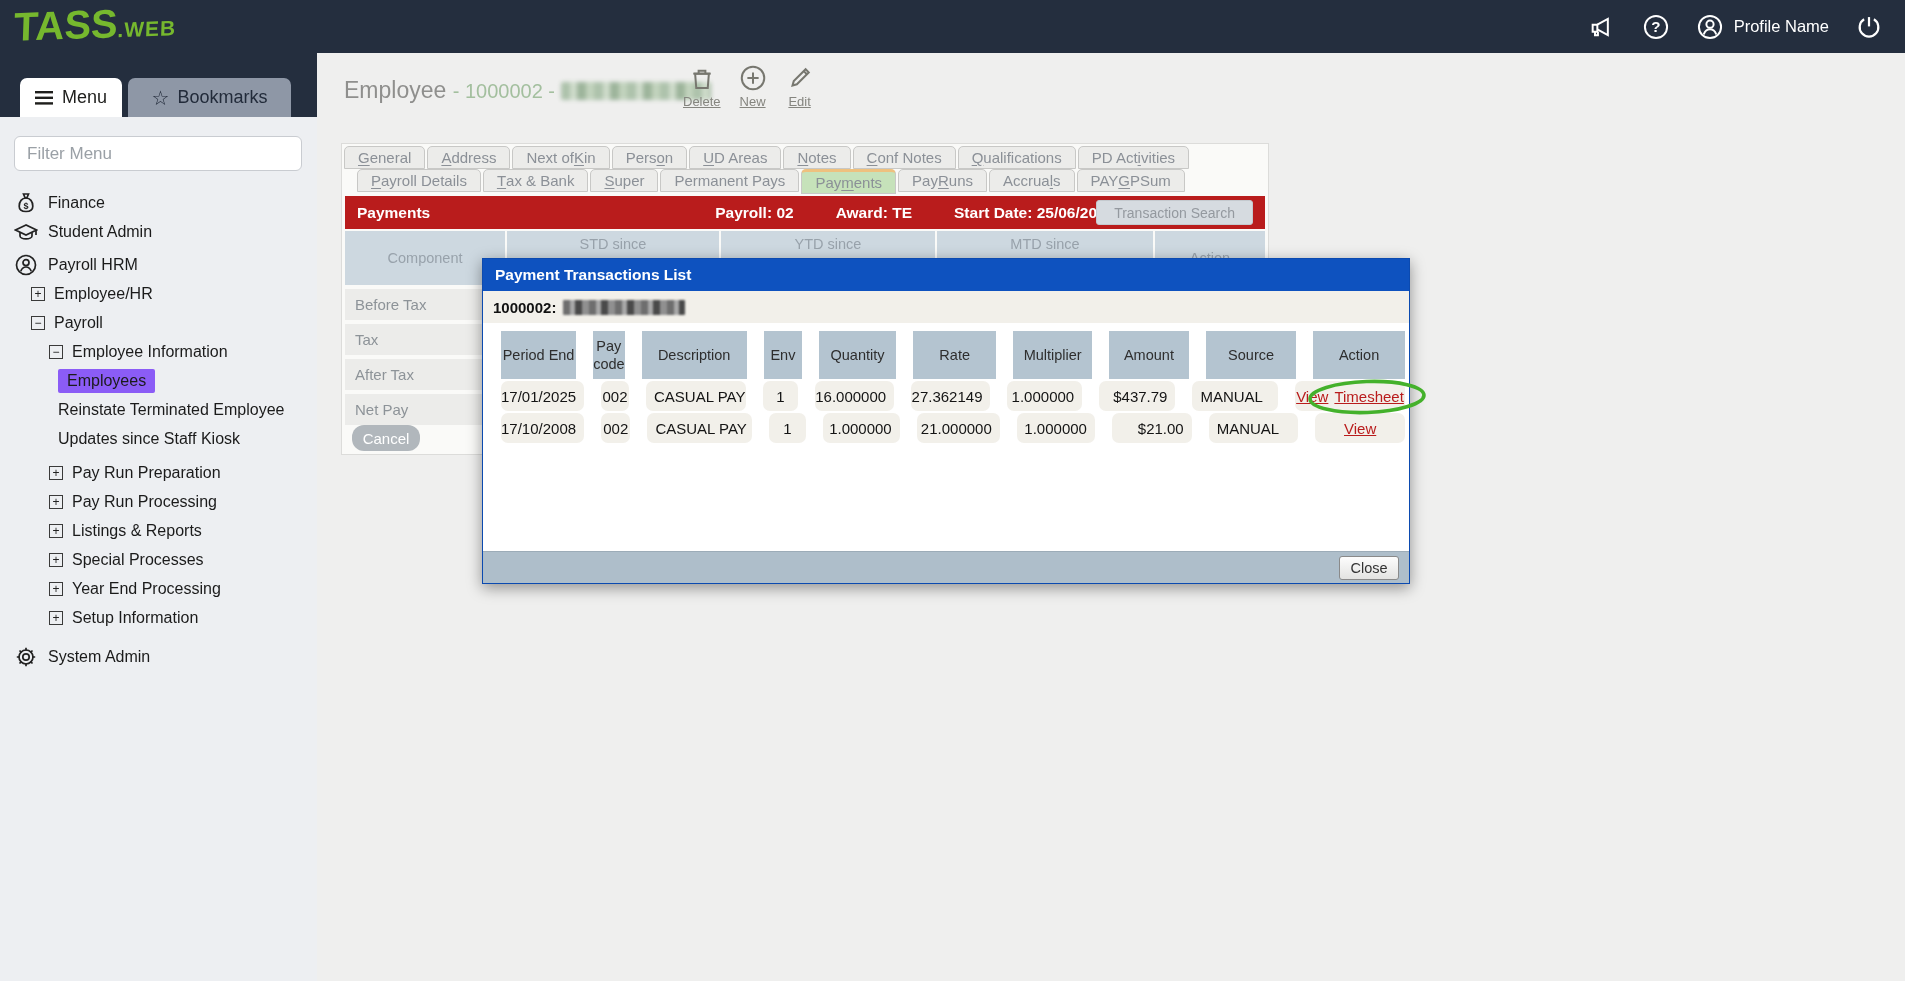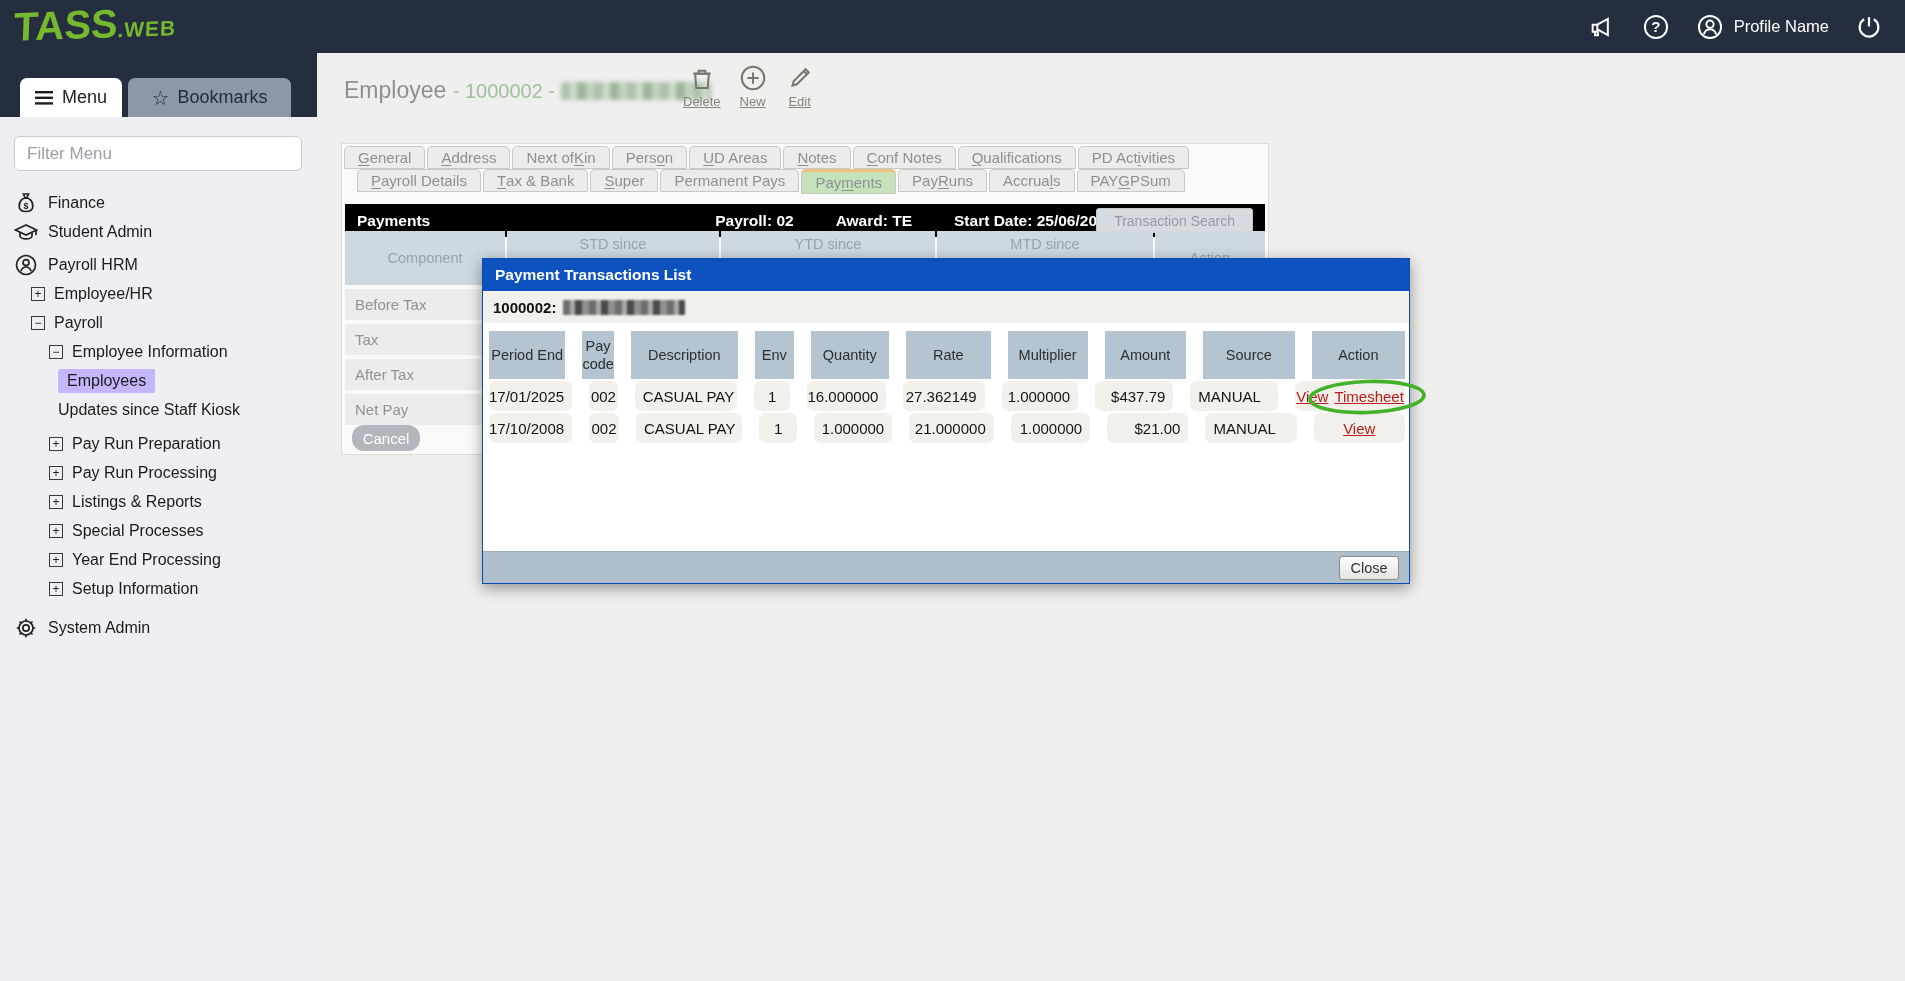--- a/index.html
+++ b/index.html
@@ -25,21 +25,21 @@
   .sidebar { position:absolute; left:0; top:117px; width:317px; height:864px; background:#edeff2; }
   .filter-input { display:block; margin:19px 14px 17px 14px; width:288px; height:35px; border:1px solid #c9ccd1; border-radius:6px; padding:0 12px; font-size:17px; font-family:"Liberation Sans",sans-serif; color:#333; background:#fff; }
   .filter-input::placeholder { color:#9aa0a6; }
   .nav-item { display:flex; align-items:center; height:29px; font-size:16px; color:#1b1b1b; cursor:pointer; white-space:nowrap; }
   .nav-icon { width:24px; height:24px; margin-right:10px; flex:0 0 auto; }
   .expander { width:14px; height:14px; border:1.5px solid #3a3a3a; display:flex; align-items:center; justify-content:center; font-size:12px; line-height:1; color:#222; margin-right:9px; flex:0 0 auto; background:#edeff2; }
   .ind0 { padding-left:14px; }
   .ind1 { padding-left:31px; }
   .ind2 { padding-left:49px; }
   .ind3 { padding-left:58px; }
-  .sel-green { background:#c4b5fd; padding:3px 9px; border-radius:2px; }
+  .sel-green { background:#8b5cf6; padding:3px 9px; border-radius:2px; }
   .gap-sm { margin-top:4px; } .gap-md { margin-top:5px; } .gap-lg { margin-top:10px; }
 
   
   .main { position:absolute; left:317px; top:53px; width:1588px; height:928px; background:#efefee; }
   .page-title { position:absolute; left:27px; top:24px; font-size:23px; color:#8f8f8d; white-space:nowrap; }
   .title-id { color:#a3bf9e; font-size:20px; }
   .blur-name-hdr { display:inline-block; width:150px; height:18px; vertical-align:-2px; border-radius:2px;
       background:repeating-linear-gradient(90deg,#adc2ab 0 9px,#cfdccb 9px 16px,#9db49b 16px 25px,#c2d3bd 25px 33px); filter:blur(2.2px); }
   .toolbar { position:absolute; left:366px; top:10px; display:flex; gap:17px; }
   .tool { display:flex; flex-direction:column; align-items:center; gap:1px; cursor:pointer; }
@@ -47,42 +47,42 @@
 
   
   .panel { position:absolute; left:24px; top:90px; width:928px; height:312px; background:#fafaf8; border:1px solid #dcdcda; }
   .tabs-row { position:absolute; display:flex; }
   .tabs1 { left:2px; top:2px; }
   .tabs2 { left:15px; top:25px; }
   .tab { height:23px; background:#ececea; border:1px solid #c8c8c6; border-radius:5px 5px 0 0; margin-right:2px; padding:0 13px; display:flex; align-items:center; font-size:15px; color:#8b9097; cursor:pointer; white-space:nowrap; }
   .tab u { text-underline-offset:2px; }
   .tab.active { background:#c6e2ba; border-top:3px solid #eec17f; height:25px; }
 
-  .pay-bar { position:absolute; left:3px; top:52px; width:920px; height:33px; background:#000000; display:flex; align-items:center; color:#fff; font-weight:bold; font-size:15.5px;margin-top:8px; }
+  .pay-bar { position:absolute; left:3px; top:52px; width:920px; height:33px; background:#b91c1c; display:flex; align-items:center; color:#fff; font-weight:bold; font-size:15.5px; }
   .pay-bar .pb-title { margin-left:12px; }
   .pb-mid { display:flex; gap:42px; margin-left:285px; }
   .ts-btn { position:absolute; right:12px; top:4px; height:25px; padding:0 17px; background:#d6dbe0; border:1px solid #c4c9ce; border-radius:3px; font-size:14px; color:#94999f; display:flex; align-items:center; cursor:pointer; font-family:"Liberation Sans",sans-serif; }
 
   .bgt-header { position:absolute; left:3px; top:87px; width:920px; height:54px; display:flex; gap:2px; }
   .bgt-cell { background:#cdd8e0; color:#98a2ab; font-size:14.5px; display:flex; align-items:center; justify-content:center; }
   .bgt-top { align-items:flex-start; }
   .bgt-top .lbl { line-height:27px; }
   .bgt-row { position:absolute; left:3px; height:31px; display:flex; gap:2px; }
   .bgt-label { width:160px; background:#ececea; color:#8d9398; font-size:15px; display:flex; align-items:center; padding-left:10px; }
   .bgt-rest { flex:1; background:#ececea; }
   .cancel-btn { position:absolute; left:10px; top:281px; width:68px; height:26px; background:#b1b7bc; border:none; border-radius:12px; color:#fff; font-size:15px; font-family:"Liberation Sans",sans-serif; cursor:pointer; }
 
   
   .modal { position:absolute; left:165px; top:205px; width:928px; height:326px; background:#ffffff; border:1px solid #0b4ab0; box-shadow:0 4px 14px rgba(0,0,0,.4); z-index:10; }
   .modal-title { height:32px; background:#0e52bf; color:#fff; font-weight:bold; font-size:15.5px; display:flex; align-items:center; padding-left:12px; }
   .modal-name { height:34px; background:#f2f0ea; display:flex; align-items:center; padding-left:10px; font-weight:bold; font-size:15px; color:#111; border-bottom:2px solid #fff; }
   .blur-name-modal { display:inline-block; width:122px; height:15px; margin-left:7px; border-radius:1px;
       background:repeating-linear-gradient(90deg,#6e6e6e 0 7px,#a8a8a8 7px 12px,#4a4a4a 12px 19px,#909090 19px 26px); filter:blur(1.3px); }
   .mtable { position:absolute; left:6px; top:72px; width:916px; }
-  .mrow { display:flex; gap:17px; margin-bottom:2px; }
+  .mrow { display:flex; gap:17px; margin-bottom:2px;margin-left:12px; }
   .mth { background:#b4c4d0; color:#2e2e2e; font-size:14.5px; display:flex; align-items:center; justify-content:center; text-align:center; height:48px; line-height:1.25; }
   .mtd { background:#f2f0ea; color:#141414; font-size:15px; height:30px; display:flex; align-items:center;border-radius:7px; }
   .c0{width:90px;} .c1{width:36px;} .c2{width:126px;} .c3{width:46px;} .c4{width:92px;}
   .c5{width:100px;} .c6{width:94px;} .c7{width:96px;} .c8{width:108px;} .c9{width:110px;}
   .al-r { justify-content:flex-end; padding-right:8px; }
   .al-l { justify-content:flex-start; padding-left:8px; }
   .al-c { justify-content:center; }
   .mlink { color:#b91c1c; text-decoration:underline; cursor:pointer; margin:0 3px; white-space:nowrap; }
   .m-footer { position:absolute; left:0; bottom:0; width:100%; height:32px; background:#aebeca; border-top:1px solid #9cacb8;padding-left:44px; }
   .close-btn { position:absolute; right:10px; top:4px; height:24px; width:60px; background:linear-gradient(#fdfdfd,#e3e3e1); border:1px solid #8a8a8a; border-radius:3px; font-size:14.5px; color:#333; font-family:"Liberation Sans",sans-serif; cursor:pointer; }
@@ -179,20 +179,23 @@
     <div class="nav-item ind1">
       <span class="expander">−</span>
       <span>Payroll</span>
     </div>
     <div class="nav-item ind2">
       <span class="expander">−</span>
       <span>Employee Information</span>
     </div>
     <div class="nav-item ind3">
       <span class="sel-green">Employees</span>
+    </div>
+    <div class="nav-item ind3">
+      <span>Reinstate Terminated Employee</span>
     </div>
     <div class="nav-item ind3">
       <span>Updates since Staff Kiosk</span>
     </div>
     <div class="nav-item ind2 gap-md">
       <span class="expander">+</span>
       <span>Pay Run Preparation</span>
     </div>
     <div class="nav-item ind2">
       <span class="expander">+</span>

